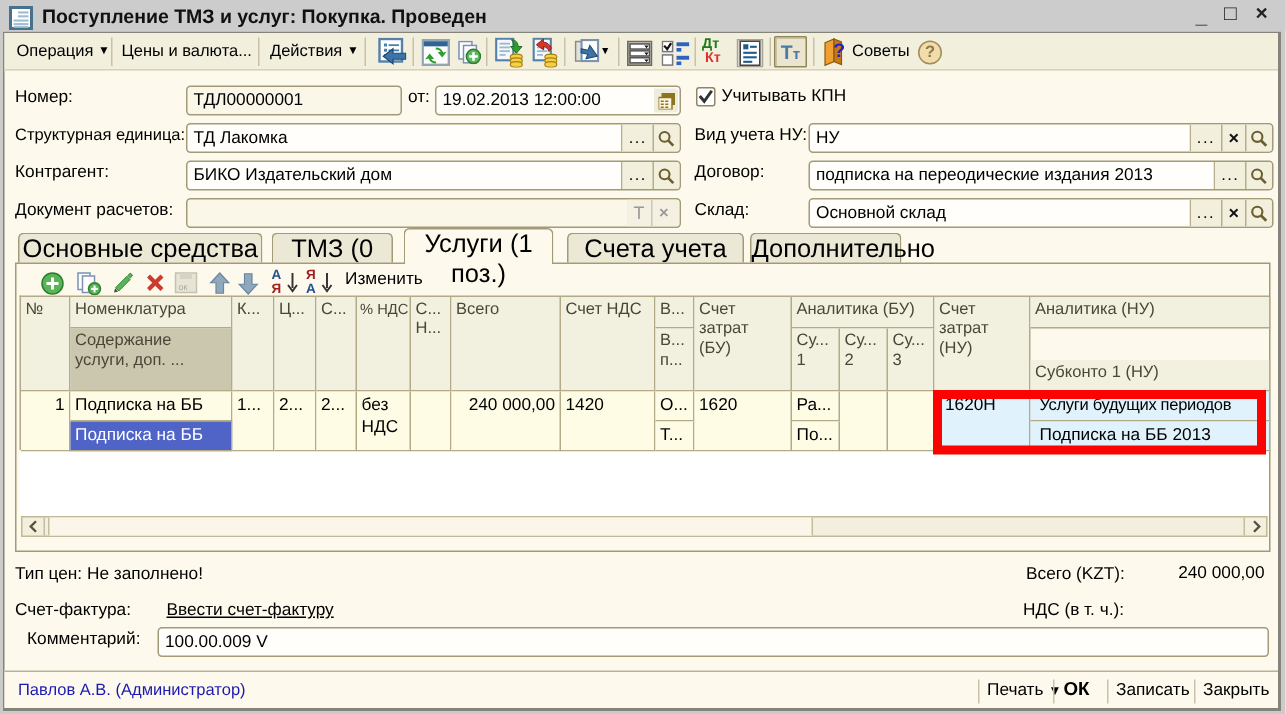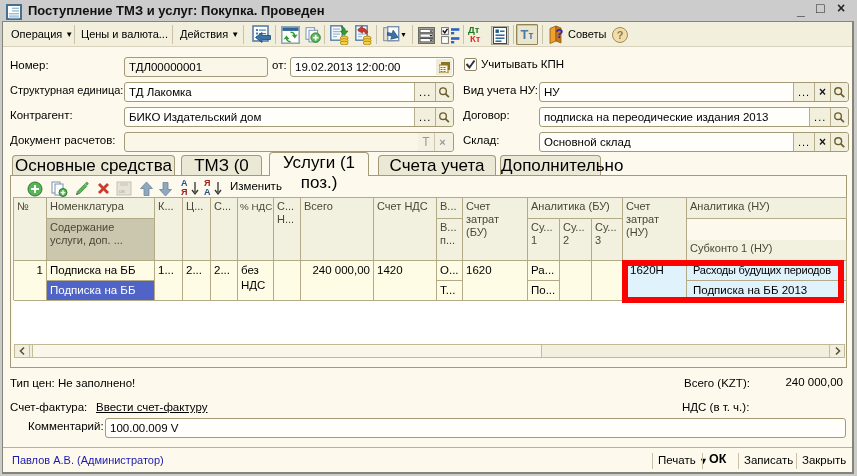--- a/index.html
+++ b/index.html
@@ -352,43 +352,43 @@
       <div class="dc" style="left:287px;top:63px;width:73px;height:40px;text-align:right">240 000,00</div>
       <div class="dc" style="left:360px;top:63px;width:63px;height:40px">1420</div>
       <div class="dc" style="left:423px;top:63px;width:26px;height:20px">О...</div>
       <div class="dc" style="left:423px;top:83px;width:26px;height:20px">Т...</div>
       <div class="dc" style="left:449px;top:63px;width:65px;height:40px">1620</div>
       <div class="dc" style="left:514px;top:63px;width:32px;height:20px">Ра...</div>
       <div class="dc" style="left:514px;top:83px;width:32px;height:20px">По...</div>
       <div class="dc" style="left:546px;top:63px;width:32px;height:40px"></div>
       <div class="dc" style="left:578px;top:63px;width:31px;height:40px"></div>
       <div class="dc blue" style="left:609px;top:63px;width:64px;height:40px;padding-left:7px">1620Н</div>
-      <div class="dc blue" style="left:673px;top:63px;width:160px;height:20px;padding-left:6px;font-size:11px;letter-spacing:-0.2px">Расходы будущих периодов</div>
+      <div class="dc blue" style="left:673px;top:63px;width:160px;height:20px;padding-left:6px;font-size:11px;letter-spacing:-0.2px">Услуги будущих периодов</div>
       <div class="dc blue" style="left:673px;top:83px;width:160px;height:20px;padding-left:6px">Подписка на ББ 2013</div>
     </div>
     <div style="position:absolute;left:2px;top:125px;width:833px;height:43px;background:#ffffff"></div>
     <div id="redbox" style="left:611px;top:84px;width:222px;height:43px"></div>
     <div class="sb" style="left:3px;top:168px;width:831px;height:14px">
       <span style="position:absolute;left:0;top:0;width:15px;height:12px;border-right:1px solid #c5bd9e"><svg width="15" height="12" viewBox="0 0 15 12">
             <path d="M9 2.5 L5.5 6 L9 9.5" stroke="#5a5138" stroke-width="1.6" fill="none"></path>
           </svg></span>
       <span style="position:absolute;right:0;top:0;width:15px;height:12px;border-left:1px solid #c5bd9e"><svg width="15" height="12" viewBox="0 0 15 12">
             <path d="M6 2.5 L9.5 6 L6 9.5" stroke="#5a5138" stroke-width="1.6" fill="none"></path>
           </svg></span>
       <span style="position:absolute;left:17px;top:0px;width:510px;height:12px;background:#faf7ea;border:1px solid #c5bd9e;border-top:none;border-bottom:none"></span>
     </div>
   </div>
   <div id="bottom">
     <span class="lbl" style="left:10px;top:376px">Тип цен: Не заполнено!</span>
     <span class="lbl" style="left:684px;top:376px">Всего (KZT):</span>
     <span class="lbl" style="left:785px;top:375px;width:58px;text-align:right">240 000,00</span>
     <span class="lbl" style="left:10px;top:400px">Счет-фактура:</span>
-    <span class="lbl link" style="left:96px;top:400px">Ввести счет-фактуру</span>
+    <span class="lbl link" style="left:111px;top:400px">Ввести счет-фактуру</span>
     <span class="lbl" style="left:682px;top:400px">НДС (в т. ч.):</span>
-    <span class="lbl" style="left:28px;top:419px">Комментарий:</span>
+    <span class="lbl" style="left:18px;top:419px">Комментарий:</span>
     <div class="fld" style="left:105px;top:418px;width:741px">100.00.009 V</div>
   </div>
   <div id="status">
     <span class="lbl" style="left:9px;top:5px;color:#1a1ab0;font-size:11px">Павлов А.В. (Администратор)</span>
     <span class="ssep" style="left:649px"></span>
     <span class="lbl" style="left:655px;top:5px">Печать <span style="font-size:9px">▼</span></span>
     <span class="ssep" style="left:699px"></span>
     <span class="lbl" style="left:706px;top:4px;font-weight:bold;font-size:12.5px">ОК</span>
     <span class="ssep" style="left:735px"></span>
     <span class="lbl" style="left:741px;top:5px">Записать</span>

